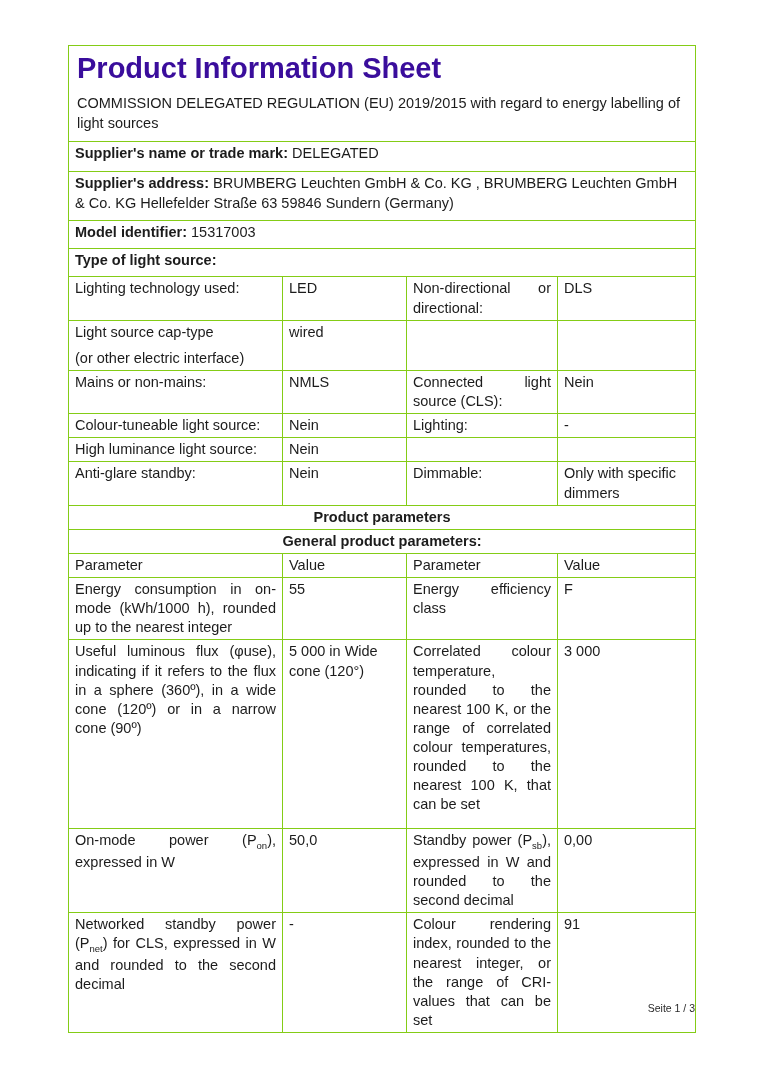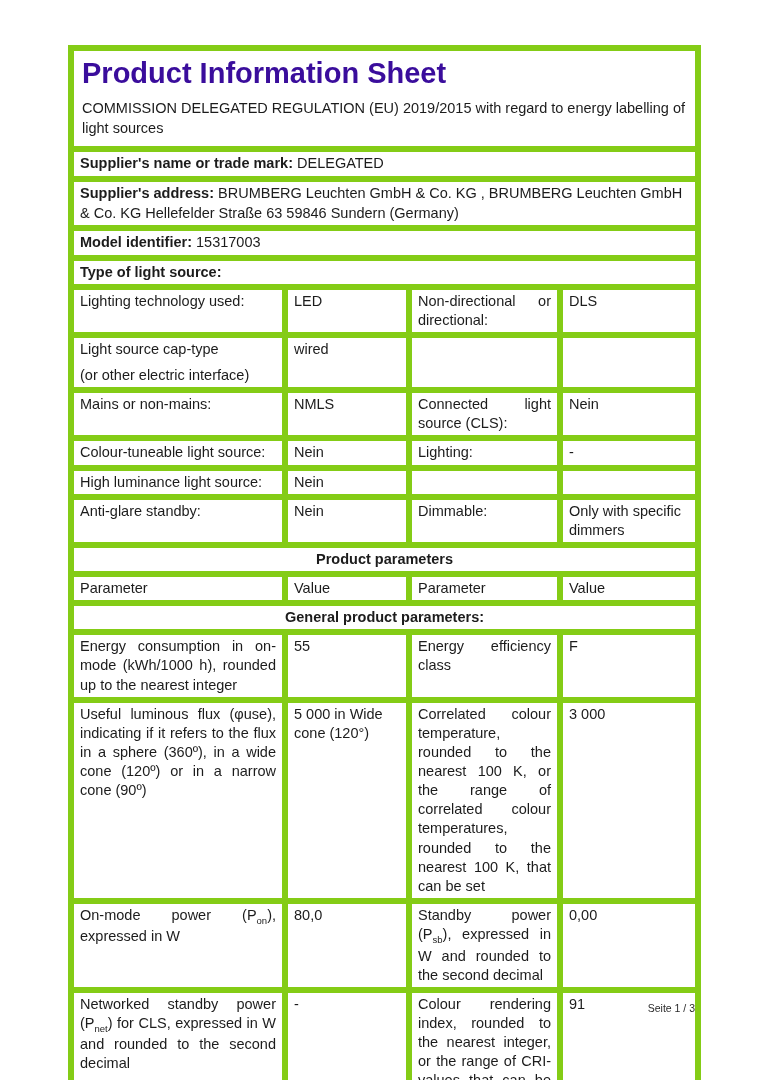--- a/index.html
+++ b/index.html
@@ -17,21 +17,21 @@
     left: 68px;
     top: 45px;
     width: 627px;
   }
   table.info {
     border-collapse: collapse;
     width: 627px;
     table-layout: fixed;
   }
   table.info td {
-    border: 6px solid #84cc16;
+    border: 1px solid #84cc16;
     vertical-align: top;
     padding: 2px 6px;
     font-size: 14.5px;
     line-height: 1.32;
     word-wrap: break-word;
   }
   col.c1 { width: 214px; }
   col.c2 { width: 124px; }
   col.c3 { width: 151px; }
   col.c4 { width: 138px; }
@@ -145,46 +145,46 @@
       <td class="just">Anti-glare standby:</td>
       <td class="val">Nein</td>
       <td class="just">Dimmable:</td>
       <td class="val">Only with specific dimmers</td>
     </tr>
 
     <tr style="height:21px">
       <td colspan="4" class="center-bold">Product parameters</td>
     </tr>
 
+    <tr style="height:21px">
+      <td colspan="4" class="center-bold">General product parameters:</td>
+    </tr>
+
     <tr style="height:22px">
       <td>Parameter</td>
       <td>Value</td>
       <td>Parameter</td>
       <td>Value</td>
-    </tr>
-
-    <tr style="height:21px">
-      <td colspan="4" class="center-bold">General product parameters:</td>
     </tr>
 
     <tr style="height:59px">
       <td class="just">Energy consumption in on-mode (kWh/1000 h), rounded up to the nearest integer</td>
       <td class="val">55</td>
       <td class="just">Energy efficiency class</td>
       <td class="val">F</td>
     </tr>
     <tr style="height:189px">
       <td class="just">Useful luminous flux (φuse), indicating if it refers to the flux in a sphere (360º), in a wide cone (120º) or in a narrow cone (90º)</td>
       <td class="val">5&nbsp;000 in Wide cone (120°)</td>
       <td class="just">Correlated colour temperature, rounded to the nearest 100 K, or the range of correlated colour temperatures, rounded to the nearest 100 K, that can be set</td>
       <td class="val">3&nbsp;000</td>
     </tr>
     <tr style="height:77px">
       <td class="just"><span>On-mode power (P</span><sub class="pp">on</sub><span>), expressed in W</span></td>
-      <td class="val">80,0</td>
+      <td class="val">50,0</td>
       <td class="just"><span>Standby power (P</span><sub class="pp">sb</sub><span>), expressed in W and rounded to the second decimal</span></td>
       <td class="val">0,00</td>
     </tr>
     <tr style="height:112px">
       <td class="just"><span>Networked standby power (P</span><sub class="pp">net</sub><span>) for CLS, expressed in W and rounded to the second decimal</span></td>
       <td class="val">-</td>
       <td class="just">Colour rendering index, rounded to the nearest integer, or the range of CRI-values that can be set</td>
       <td class="val">91</td>
     </tr>
   </tbody>

